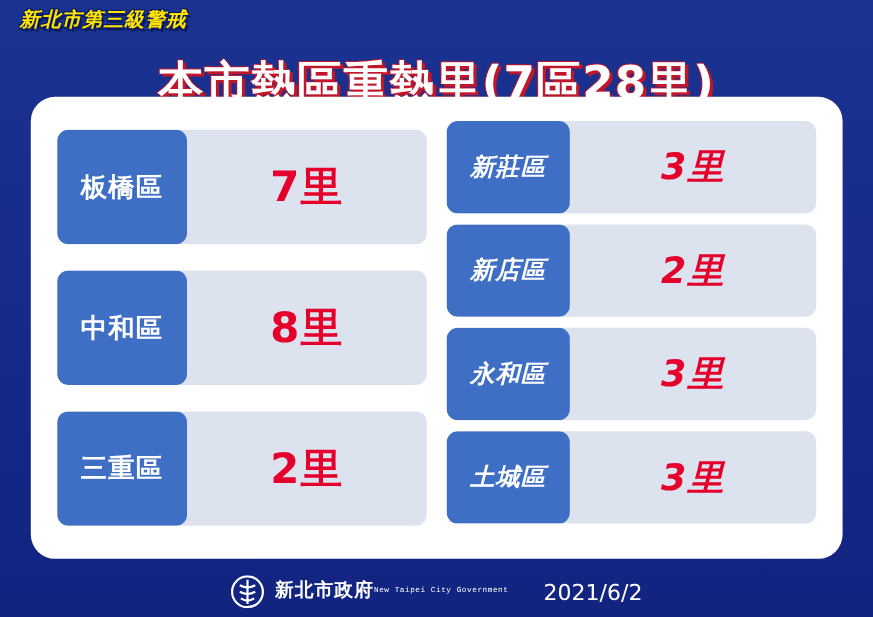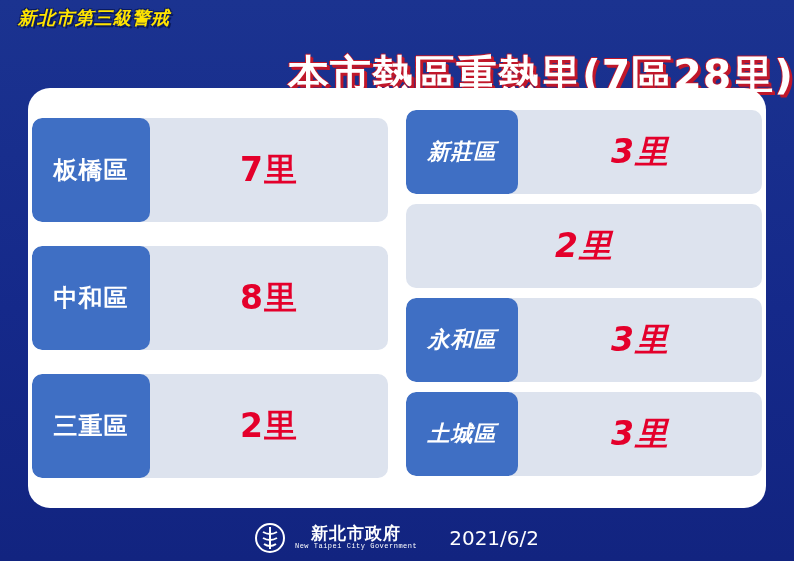--- a/index.html
+++ b/index.html
@@ -32,21 +32,21 @@
     letter-spacing: 1px;
     text-shadow: 2px 2px 0 #0a1a5c, -1px -1px 0 #0a1a5c, 1px -1px 0 #0a1a5c, -1px 1px 0 #0a1a5c;
     white-space: nowrap;
   }
   
   .main-title {
     position: absolute;
     left: 0;
     right: 0;
     top: 48px;
-    text-align: right;
+    text-align: center;
     font-size: 41px;
     font-weight: bold;
     color: #ffffff;
     letter-spacing: 1px;
     text-shadow: 3px 3px 0 #c0172a, 2px 2px 0 #c0172a, -1px 0 0 #c0172a, 0 -1px 0 #c0172a;
     white-space: nowrap;
   }
   
   .card {
     position: absolute;
@@ -57,21 +57,21 @@
     background: #ffffff;
     border-radius: 22px;
   }
   .columns {
     position: absolute;
     left: 0;
     top: 0;
     width: 100%;
     height: 100%;
     display: flex;
-    padding: 22px 4px;
+    padding: 22px 24px;
     box-sizing: border-box;
     gap: 18px;
   }
   .col {
     flex: 1;
     display: flex;
     flex-direction: column;
     justify-content: flex-start;
   }
   .col-left { gap: 24px; padding-top: 8px; }
@@ -108,21 +108,21 @@
   }
   .row .count {
     flex: 1;
     display: flex;
     align-items: center;
     justify-content: center;
     color: #e4002b;
     font-weight: bold;
     letter-spacing: 1px;
   }
-  .col-left .row .count { font-size: 33px; }
+  .col-left .row .count { font-size: 38px; }
   .col-right .row .count { font-size: 33px; border-radius: 19px; }
 
   
   .footer {
     position: absolute;
     left: 0;
     right: 0;
     bottom: 8px;
     display: flex;
     align-items: center;
@@ -131,21 +131,20 @@
   }
   .logo-mark {
     width: 30px;
     height: 30px;
     position: relative;
     display: inline-block;
   }
   .logo-mark svg { display: block; }
   .logo-text {
     display: flex;
-    flex-direction: column;
     align-items: center;
     line-height: 1.05;
   }
   .logo-cn {
     color: #ffffff;
     font-size: 17px;
     font-weight: bold;
     letter-spacing: 1px;
   }
   .logo-en {
@@ -186,20 +185,21 @@
           <div class="count">2里</div>
         </div>
       </div>
 
       <div class="col col-right">
         <div class="row">
           <div class="district">新莊區</div>
           <div class="count">3里</div>
         </div>
         <div class="row">
+          <div class="district">新店區</div>
           <div class="count">2里</div>
         </div>
         <div class="row">
           <div class="district">永和區</div>
           <div class="count">3里</div>
         </div>
         <div class="row">
           <div class="district">土城區</div>
           <div class="count">3里</div>
         </div>

